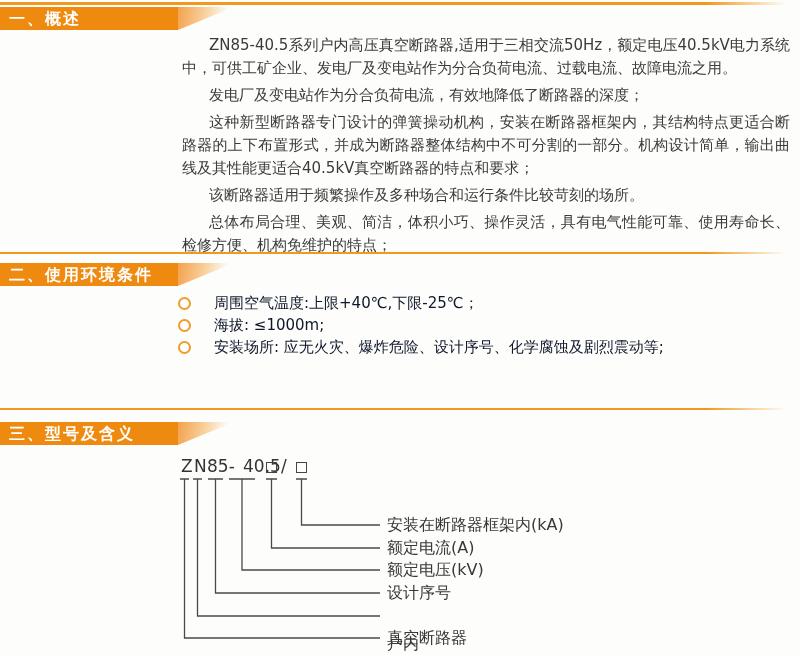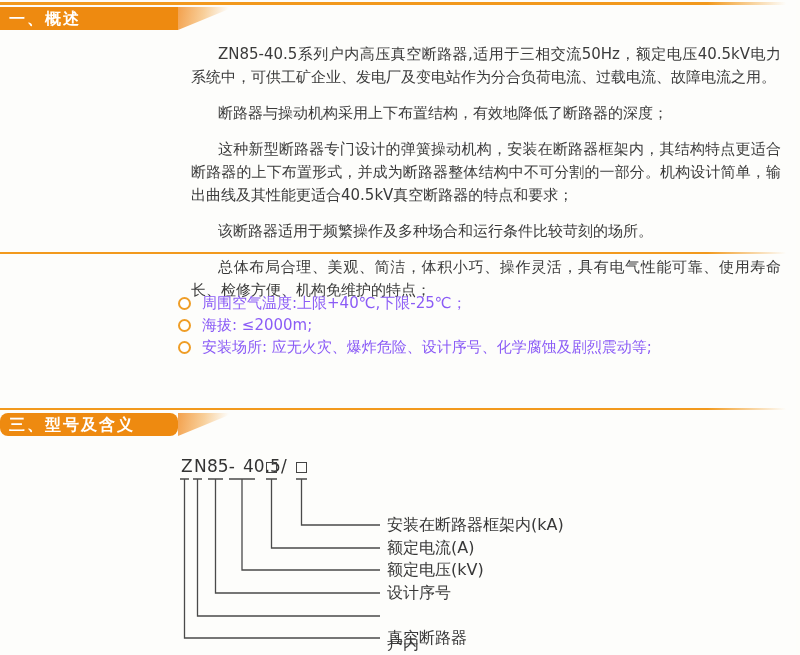--- a/index.html
+++ b/index.html
@@ -30,30 +30,30 @@
     position:absolute; left:178px; top:0; width:56px; height:23px;
     background:linear-gradient(100deg,#f3a14d 0%,#f8cf9a 45%,rgba(253,244,233,0) 85%);
     clip-path:polygon(0 0,100% 0,0 100%);
   }
 
   
   .overview-text {
     position:absolute; left:178px; top:30px; width:616px;
     font-size:15px; line-height:23px; text-align:justify; color:#3b3b3b;
   }
-  .overview-text p { text-indent:1.8em; margin:13px; }
+  .overview-text p { text-indent:1.8em; margin:4px; }
 
   
   .env-list { position:absolute; left:178px; top:293px; width:620px; }
   .env-item { display:flex; align-items:center; height:21.7px; }
   .env-ring {
     width:13px; height:13px; border:2.5px solid #ef9d26; border-radius:50%;
     background:#fff; flex:0 0 13px; margin-right:11px;
   }
-  .env-label { font-size:15px; color:#8b5cf6; white-space:nowrap; }
+  .env-label { font-size:15px; color:#0f172a; white-space:nowrap;margin-left:12px; }
 
   
   .code-part { position:absolute; top:456px; font-size:17px; font-weight:500; color:#333; white-space:nowrap; }
   .mbox {
     position:absolute; top:462px; width:11px; height:11px;
     border:1.5px solid #444; background:transparent; display:inline-block;
   }
   .diagram-svg { position:absolute; left:0; top:0; width:800px; height:655px; pointer-events:none; }
   .diagram-label {
     position:absolute; left:387px; font-size:16px; color:#383838; white-space:nowrap; line-height:20px;
@@ -65,45 +65,49 @@
 <div class="page">
 
   <div class="sec-rule thick" style="top:2px;"></div>
   <div class="sec-banner" style="top:7px;">
     <span>一、概述</span>
     <span class="wedge"></span>
   </div>
 
   <div class="overview-text">
     <p>ZN85-40.5系列户内高压真空断路器,适用于三相交流50Hz，额定电压40.5kV电力系统中，可供工矿企业、发电厂及变电站作为分合负荷电流、过载电流、故障电流之用。</p>
-    <p>断路器与操动机构采用上下布置结构，有效地降低了断路器的深度；</p>
+    <p>发电厂及变电站作为分合负荷电流，有效地降低了断路器的深度；</p>
     <p>这种新型断路器专门设计的弹簧操动机构，安装在断路器框架内，其结构特点更适合断路器的上下布置形式，并成为断路器整体结构中不可分割的一部分。机构设计简单，输出曲线及其性能更适合40.5kV真空断路器的特点和要求；</p>
     <p>该断路器适用于频繁操作及多种场合和运行条件比较苛刻的场所。</p>
     <p>总体布局合理、美观、简洁，体积小巧、操作灵活，具有电气性能可靠、使用寿命长、检修方便、机构免维护的特点；</p>
   </div>
 
   <div class="sec-rule" style="top:252px;"></div>
+  <div class="sec-banner" style="top:263px;">
+    <span>二、使用环境条件</span>
+    <span class="wedge"></span>
+  </div>
 
   <div class="env-list">
     <div class="env-item">
       <span class="env-ring"></span>
       <span class="env-label">周围空气温度:上限+40℃,下限-25℃；</span>
     </div>
     <div class="env-item">
       <span class="env-ring"></span>
-      <span class="env-label">海拔: ≤2000m;</span>
+      <span class="env-label">海拔: ≤1000m;</span>
     </div>
     <div class="env-item">
       <span class="env-ring"></span>
       <span class="env-label">安装场所: 应无火灾、爆炸危险、设计序号、化学腐蚀及剧烈震动等;</span>
     </div>
   </div>
 
   <div class="sec-rule" style="top:408px;"></div>
-  <div class="sec-banner" style="top:413px;border-radius:8px;">
+  <div class="sec-banner" style="top:422px;">
     <span>三、型号及含义</span>
     <span class="wedge"></span>
   </div>
 
   <span class="code-part" style="left:181px;">Z</span>
   <span class="code-part" style="left:194px;">N</span>
   <span class="code-part" style="left:207px;">85-</span>
   <span class="code-part" style="left:243px;">40.5</span>
   <span class="mbox" style="left:266px;"></span>
   <span class="code-part" style="left:281px;">/</span>

